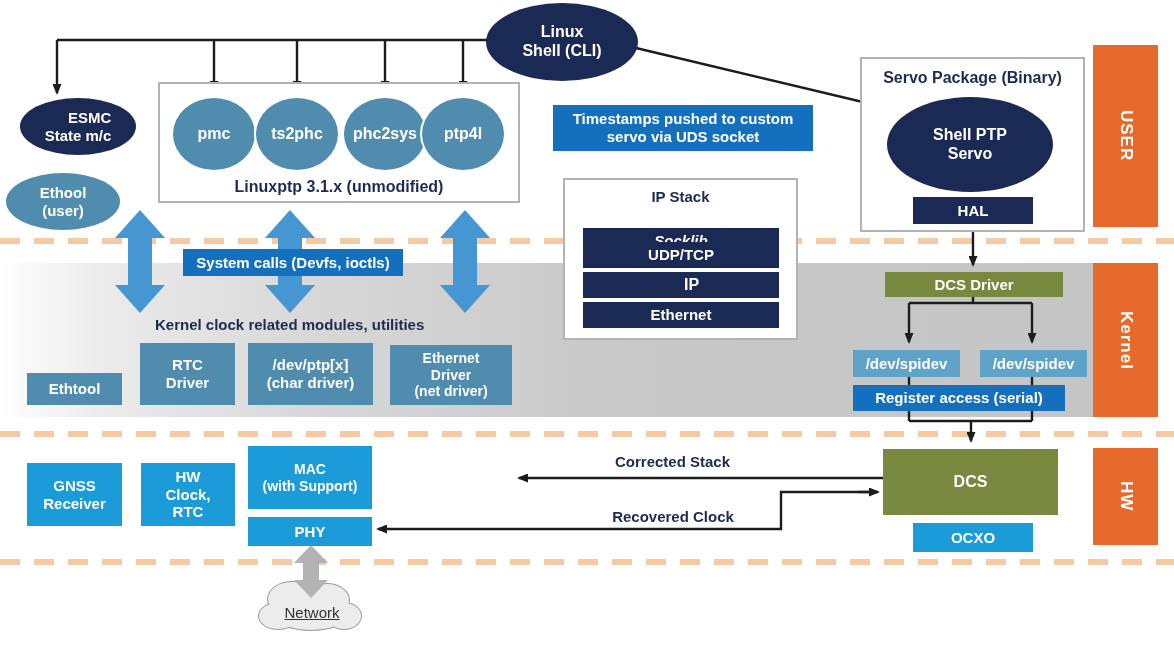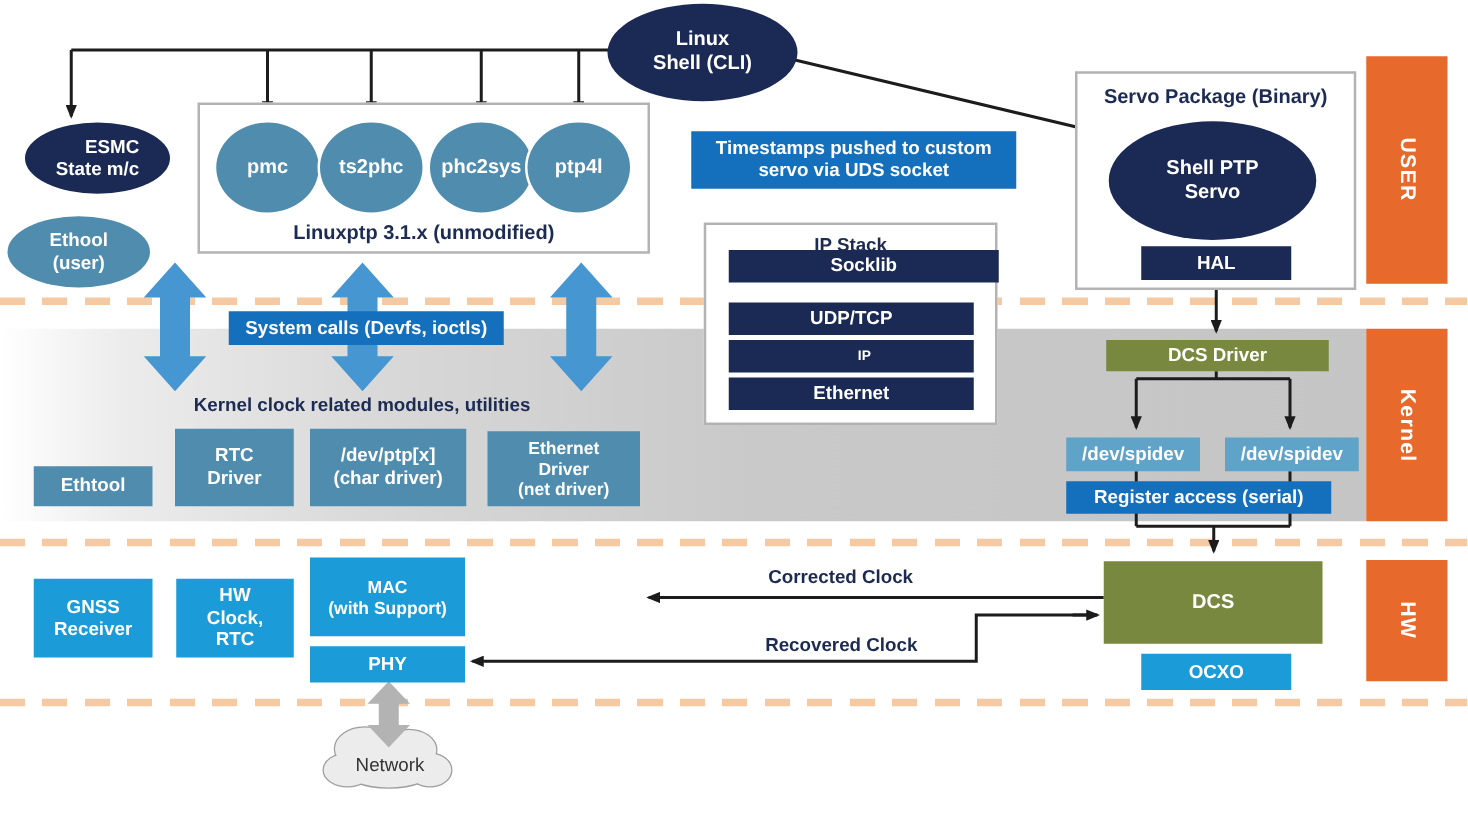--- a/index.html
+++ b/index.html
@@ -129,23 +129,23 @@
   <div class="abs lbl steel ellipse circle" style="left:171px; top:96px; width:86px; height:76px; font-size:16px;">pmc</div>
   <div class="abs lbl steel ellipse circle" style="left:254px; top:96px; width:86px; height:76px; font-size:16px;">ts2phc</div>
   <div class="abs lbl steel ellipse circle" style="left:342px; top:96px; width:86px; height:76px; font-size:16px;">phc2sys</div>
   <div class="abs lbl steel ellipse circle" style="left:420px; top:96px; width:86px; height:76px; font-size:16px;">ptp4l</div>
 
   <div class="abs lbl blue" style="left:553px; top:105px; width:260px; height:46px; font-size:15px;">Timestamps pushed to custom
 servo via UDS socket</div>
 
   <div class="abs frame" style="left:563px; top:178px; width:235px; height:162px;">
     <div class="abs caption" style="left:0; right:0; top:8px; text-align:center; font-size:15px;">IP Stack</div>
-    <div class="abs lbl navy" style="left:18px; top:20px; width:216px; height:26px; font-size:15px;">Socklib</div>
+    <div class="abs lbl navy" style="left:18px; top:48px; width:196px; height:26px; font-size:15px;font-style:italic;">Socklib</div>
     <div class="abs lbl navy" style="left:18px; top:62px; width:196px; height:26px; font-size:15px;">UDP/TCP</div>
-    <div class="abs lbl navy" style="left:18px; top:92px; width:196px; height:26px; font-size:11px;padding-left:21px;">IP</div>
+    <div class="abs lbl navy" style="left:18px; top:92px; width:196px; height:26px; font-size:16px;padding-left:21px;">IP</div>
     <div class="abs lbl navy" style="left:18px; top:122px; width:196px; height:26px; font-size:15px;">Ethernet</div>
   </div>
 
   <div class="abs frame" style="left:860px; top:57px; width:225px; height:175px;">
     <div class="abs caption" style="left:0; right:0; top:10px; text-align:center; font-size:16px;">Servo Package (Binary)</div>
   </div>
   <div class="abs lbl navy ellipse" style="left:887px; top:97px; width:166px; height:95px; font-size:16px;">Shell PTP
 Servo</div>
   <div class="abs lbl navy" style="left:913px; top:197px; width:120px; height:27px; font-size:15px;">HAL</div>
 
@@ -171,18 +171,18 @@
 Receiver</div>
   <div class="abs lbl cyan" style="left:141px; top:463px; width:94px; height:63px; font-size:15px;">HW
 Clock,
 RTC</div>
   <div class="abs lbl cyan" style="left:248px; top:446px; width:124px; height:63px; font-size:14px;">MAC
 (with Support)</div>
   <div class="abs lbl cyan" style="left:248px; top:517px; width:124px; height:29px; font-size:15px;">PHY</div>
   <div class="abs lbl olive" style="left:883px; top:449px; width:175px; height:66px; font-size:16px;">DCS</div>
   <div class="abs lbl cyan" style="left:913px; top:523px; width:120px; height:29px; font-size:15px;">OCXO</div>
 
-  <div class="abs caption" style="left:595px; top:453px; width:155px; text-align:center; font-size:15px;">Corrected Clock</div>
+  <div class="abs caption" style="left:595px; top:453px; width:155px; text-align:center; font-size:15px;">Corrected Stack</div>
   <div class="abs caption" style="left:593px; top:508px; width:160px; text-align:center; font-size:15px;">Recovered Clock</div>
 
-  <div class="abs" style="left:257px; top:604px; width:110px; text-align:center; font-size:15px; color:#333;">Network</div>
+  <div class="abs" style="left:257px; top:604px; width:110px; text-align:center; font-size:15px; color:#333;text-decoration:underline;">Network</div>
 
 </div>
 
 </body></html>

